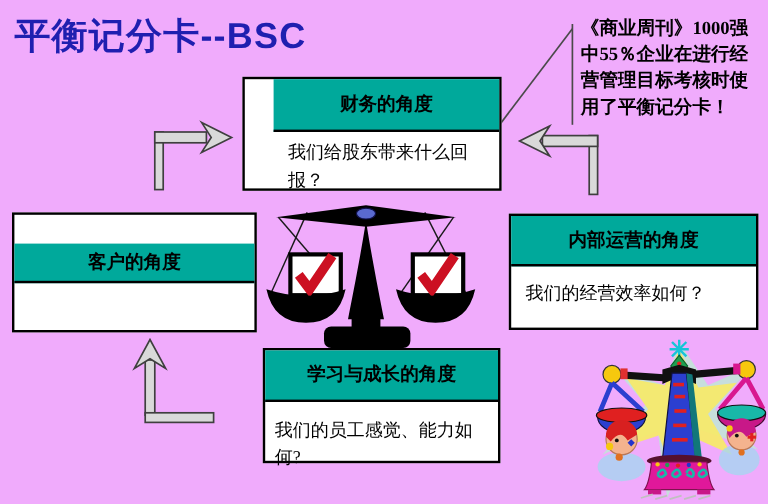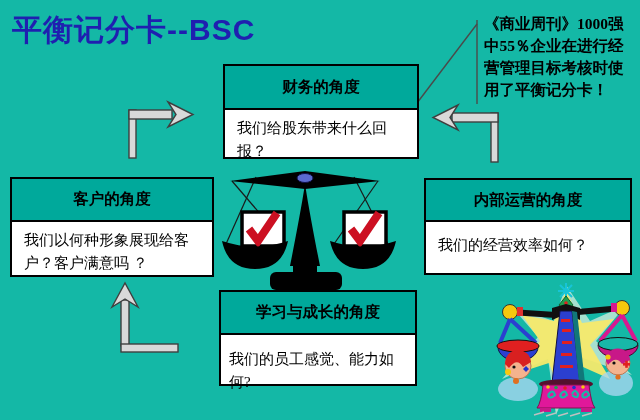--- a/index.html
+++ b/index.html
@@ -5,21 +5,21 @@
   :root{
     --header-bg:#00A99B;
     --title-text:#1F1FB0;
     --check-red:#CC1022;
     --arrow-fill:#D9D9D9;
     --arrow-stroke:#3F3F3F;
     --pivot-blue:#5A6ACF;
   }
   html,body{margin:0;padding:0;background:#fff;}
   .canvas{
-    position:relative;width:640px;height:420px;background:#14b8a6;
+    position:relative;width:640px;height:420px;background:#f0abfc;
     overflow:hidden;font-family:"Liberation Serif", serif;color:#000;
   }
   .title{
     position:absolute;left:12px;top:10px;margin:0;
     font-family:"Liberation Sans", sans-serif;
     font-size:30px;font-weight:bold;letter-spacing:1px;
     color:var(--title-text);
   }
   .callout{
     position:absolute;left:484px;top:13px;width:153px;
@@ -35,24 +35,24 @@
   .pbox-header{
     background:var(--header-bg);border-bottom:2px solid #000;
     font-size:15.5px;font-weight:bold;text-align:center;
     display:flex;align-items:center;justify-content:center;
     box-sizing:border-box;
   }
   .pbox-body{
     font-size:15px;font-weight:normal;line-height:1.55;
     padding:7px 6px 0 12px;box-sizing:border-box;
   }
-  .pbox.financial{left:223px;top:64px;width:196px;height:95px;}
+  .pbox.financial{left:202px;top:64px;width:216px;height:95px;padding-left:24px;}
   .pbox.financial .pbox-header{height:44px;}
   .pbox.customer{left:10px;top:177px;width:204px;height:100px;}
-  .pbox.customer .pbox-header{height:43px;}
+  .pbox.customer .pbox-header{height:33px;margin-top:24px;}
   .pbox.internal{left:424px;top:178px;width:208px;height:97px;}
   .pbox.internal .pbox-header{height:42px;}
   .pbox.internal .pbox-body{padding-top:12px;}
   .pbox.learning{left:219px;top:290px;width:198px;height:96px;}
   .pbox.learning .pbox-header{height:43px;}
   .pbox.learning .pbox-body{padding-top:13px;padding-left:8px;}
   .scale-svg{position:absolute;left:198px;top:168px;}
   .clipart-svg{position:absolute;left:494px;top:283px;}
 </style>
 </head>
@@ -92,21 +92,20 @@
     <span>《商业周刊》1000强中55％企业在进行经营管理目标考核时使用了平衡记分卡！</span>
   </div>
 
   <div class="pbox financial">
     <div class="pbox-header">财务的角度</div>
     <div class="pbox-body">我们给股东带来什么回报？</div>
   </div>
 
   <div class="pbox customer">
     <div class="pbox-header">客户的角度</div>
-    <div class="pbox-body">我们以何种形象展现给客户？客户满意吗 ？</div>
   </div>
 
   <div class="pbox learning">
     <div class="pbox-header">学习与成长的角度</div>
     <div class="pbox-body">我们的员工感觉、能力如何?</div>
   </div>
 
   <div class="pbox internal">
     <div class="pbox-header">内部运营的角度</div>
     <div class="pbox-body">我们的经营效率如何？</div>

